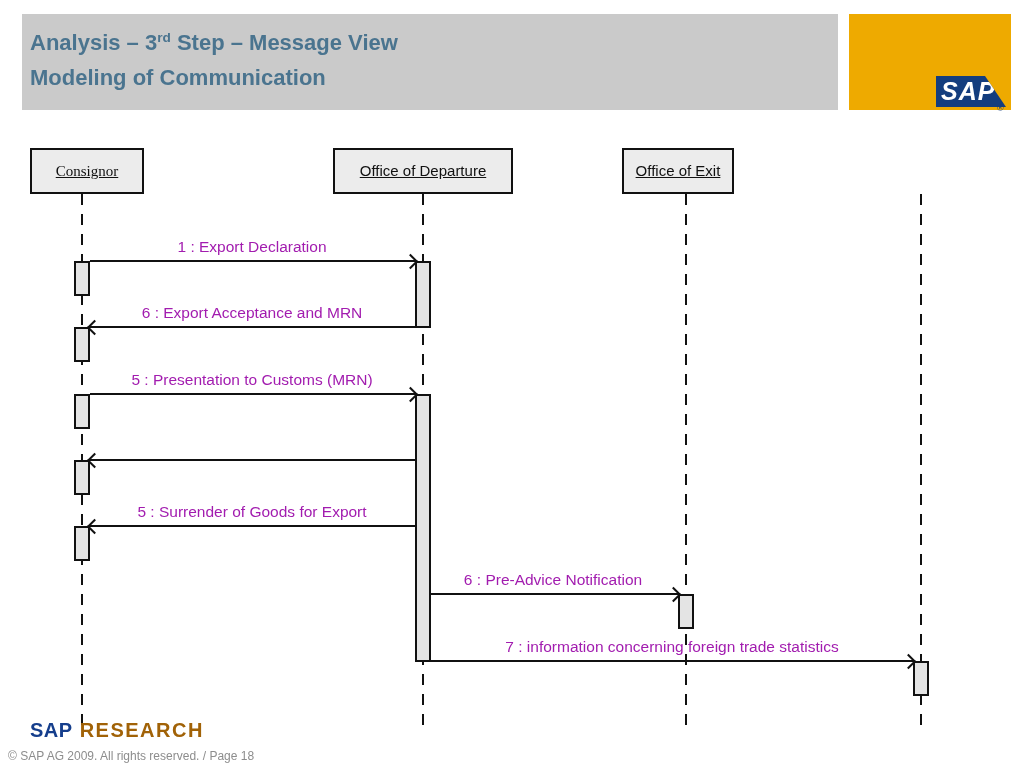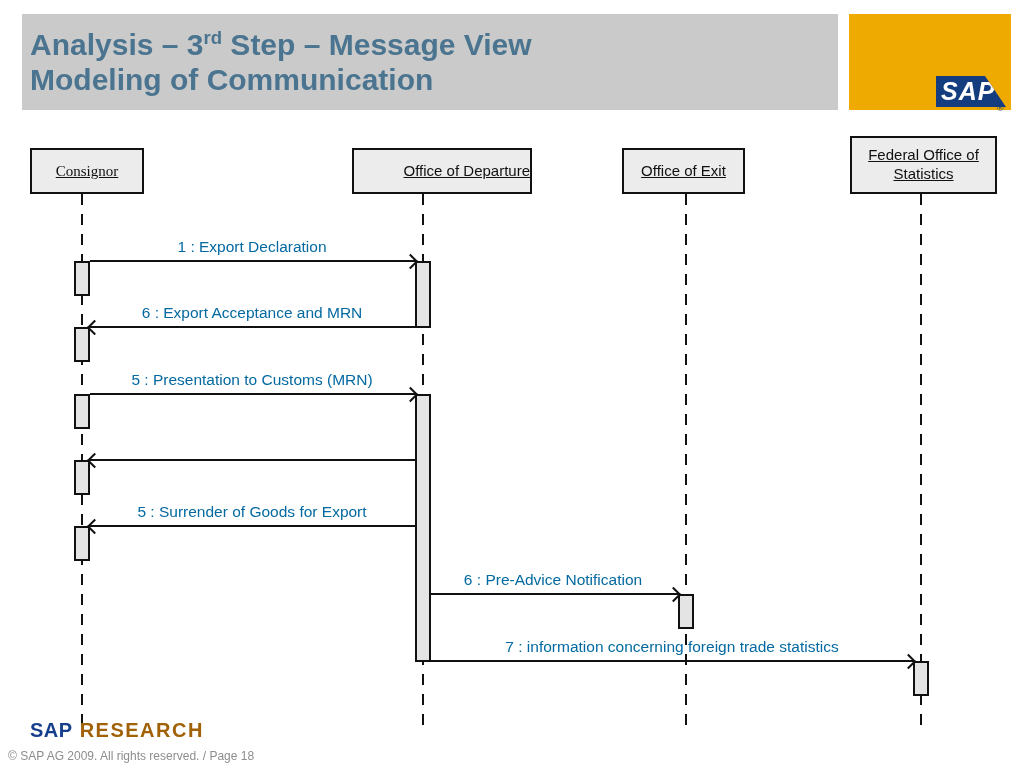--- a/index.html
+++ b/index.html
@@ -4,43 +4,43 @@
 <style>
   html,body { margin:0; padding:0; background:#fff; }
   .slide {
     position:relative; width:1024px; height:768px; background:#ffffff;
     font-family:"Liberation Sans", sans-serif; overflow:hidden; color:#111;
   }
 
   
   .title-bar { position:absolute; left:22px; top:14px; width:816px; height:96px; background:#cacaca; }
   .title-text {
-    position:absolute; left:8px; top:6px; font-size:30px; font-weight:bold;
+    position:absolute; left:8px; top:6px; font-size:22px; font-weight:bold;
     color:#4a748f; line-height:35px; white-space:nowrap;
   }
   .title-text sup { font-size:0.62em; }
   .gold-box { position:absolute; left:849px; top:14px; width:162px; height:96px; background:#eeaa00; }
   .sap-logo {
     position:absolute; left:87px; top:62px; width:70px; height:31px; background:#133d7e;
     clip-path:polygon(0 0, 70% 0, 100% 100%, 0 100%);
     color:#fff; font-weight:bold; font-style:italic; font-size:25px; line-height:30px;
     padding-left:5px; box-sizing:border-box; letter-spacing:1px;
   }
   .registered { position:absolute; left:148px; top:89px; font-size:9px; color:#133d7e; font-style:normal; }
 
   
   .actor {
     position:absolute; border:2px solid #111; background:#ececec; box-sizing:border-box;
     display:flex; align-items:center; justify-content:center; text-align:center;
     font-size:15px; line-height:1.25;
   }
   .actor span { text-decoration:underline; }
   .a1 { left:30px;  top:148px; width:114px; height:46px;font-family:Liberation Serif, serif; }
-  .a2 { left:352px; top:148px; width:180px; height:46px;justify-content:flex-end; }
-  .a3 { left:622px; top:148px; width:123px; height:46px; }
+  .a2 { left:333px; top:148px; width:180px; height:46px; }
+  .a3 { left:622px; top:148px; width:112px; height:46px; }
   .a4 { left:850px; top:136px; width:147px; height:58px; padding:0 8px; }
 
   
   .lifeline {
     position:absolute; width:2px; top:194px; height:536px;
     background:repeating-linear-gradient(to bottom, #111 0 11px, transparent 11px 20px);
   }
   .l1 { left:81px; }  .l2 { left:422px; }  .l3 { left:685px; }  .l4 { left:920px; }
 
   
@@ -62,21 +62,21 @@
   .ln3 { left:90px;  top:393px; width:325px; }
   .ln4 { left:90px;  top:459px; width:325px; }
   .ln5 { left:90px;  top:525px; width:325px; }
   .ln6 { left:431px; top:593px; width:247px; }
   .ln7 { left:431px; top:660px; width:482px; }
   .arr { position:absolute; width:9px; height:9px; }
   .arr.r { right:-1px; top:-4px; border-top:2px solid #111; border-right:2px solid #111; transform:rotate(45deg); }
   .arr.l { left:-1px;  top:-4px; border-top:2px solid #111; border-left:2px solid #111;  transform:rotate(-45deg); }
 
   .msg-label {
-    position:absolute; transform:translateX(-50%); font-size:15.5px; color:#0369a1; white-space:nowrap;
+    position:absolute; transform:translateX(-50%); font-size:15.5px; color:#a21caf; white-space:nowrap;
   }
   .lb1 { left:252px; top:238px; }
   .lb2 { left:252px; top:304px; }
   .lb3 { left:252px; top:371px; }
   .lb4 { left:252px; top:437px; }
   .lb5 { left:252px; top:503px; }
   .lb6 { left:553px; top:571px; }
   .lb7 { left:672px; top:638px;text-align:center; }
 
   
@@ -107,23 +107,20 @@
   <div class="lifeline l4"></div>
 
   <div class="actor a1">
       <span>Consignor</span>
     </div>
   <div class="actor a2">
       <span>Office of Departure</span>
     </div>
   <div class="actor a3">
       <span>Office of Exit</span>
-    </div>
-  <div class="actor a4">
-      <span>Federal Office of Statistics</span>
     </div>
 
   <div class="act c1"></div>
   <div class="act c2"></div>
   <div class="act c3"></div>
   <div class="act c4"></div>
   <div class="act c5"></div>
   <div class="act d1"></div>
   <div class="act d2"></div>
   <div class="act e1"></div>

